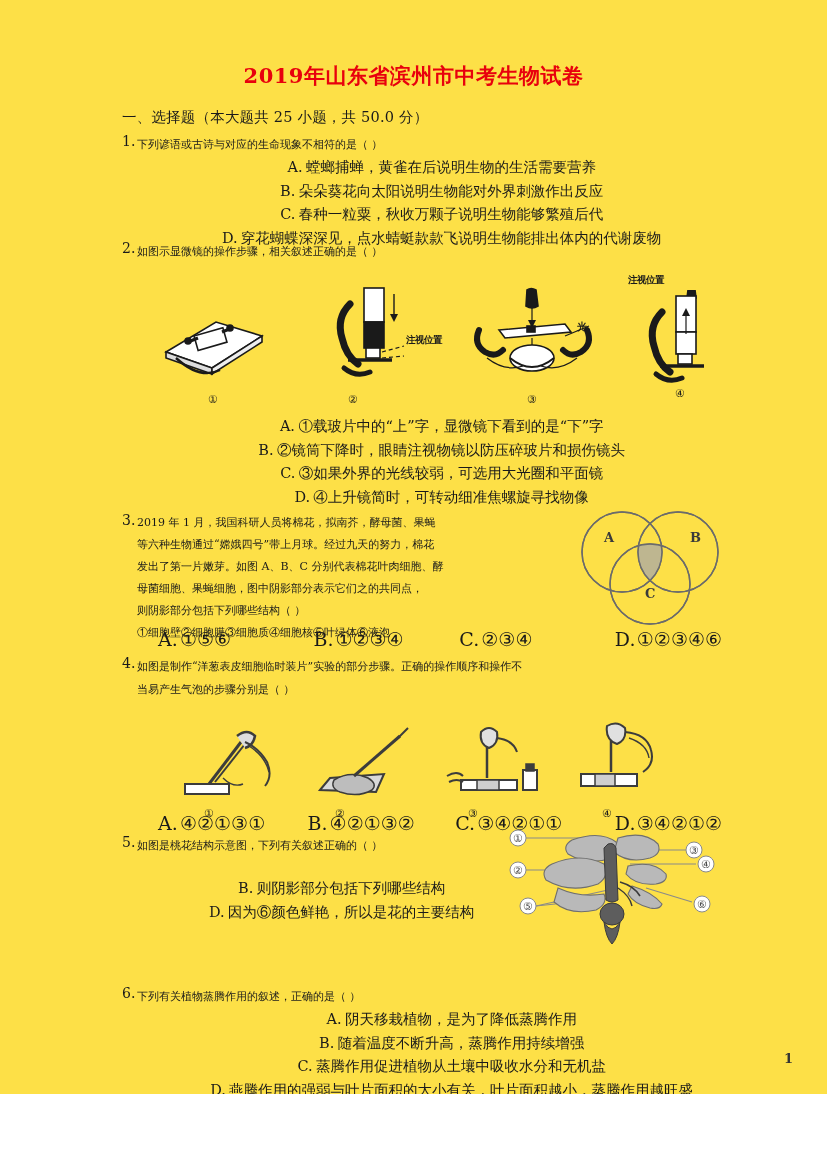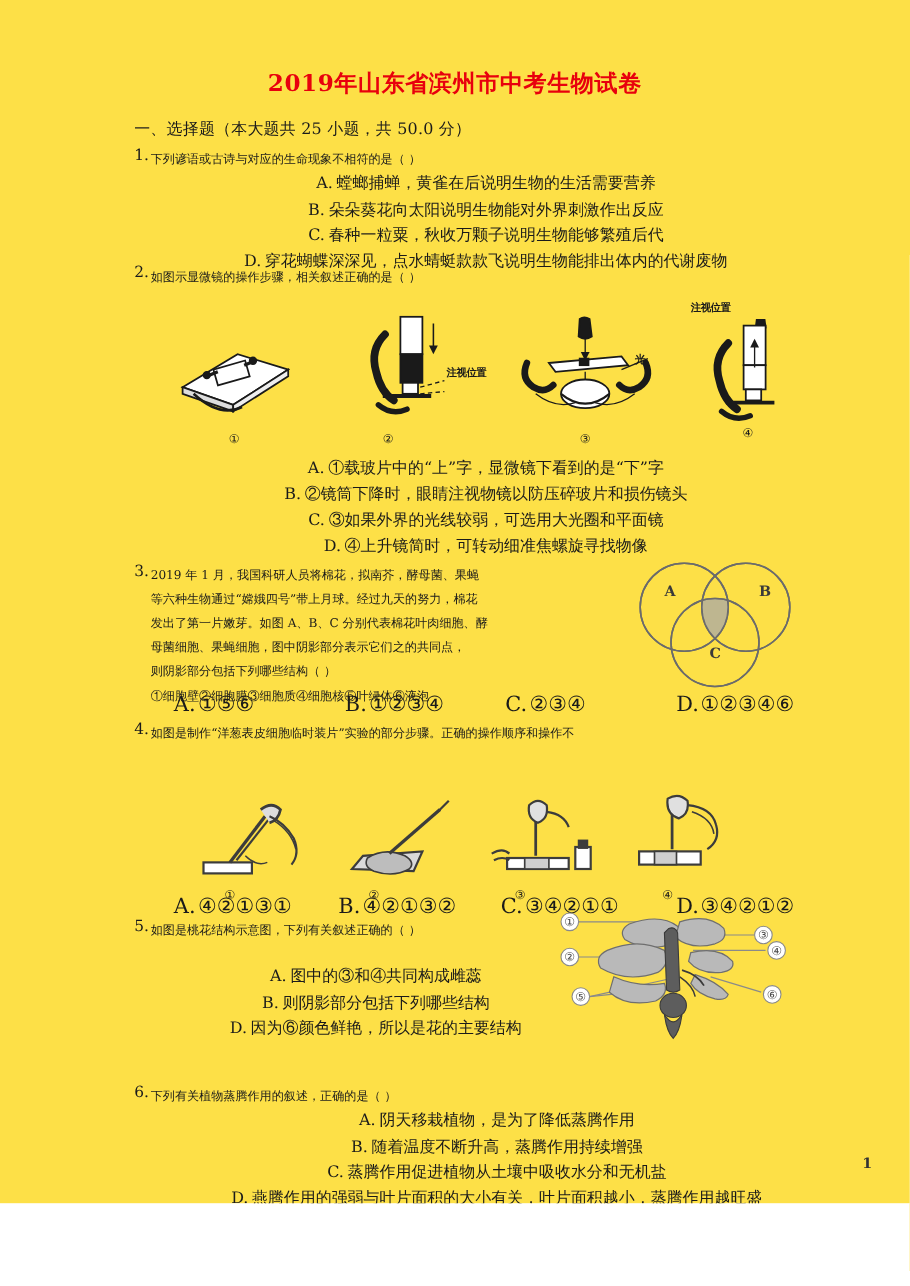--- a/index.html
+++ b/index.html
@@ -263,20 +263,21 @@
       <div class="cell" style="width:150px;"><span class="lab">B.</span><span>①②③④</span></div>
       <div class="cell" style="width:160px;"><span class="lab">C.</span><span>②③④</span></div>
       <div class="cell"><span class="lab">D.</span><span>①②③④⑥</span></div>
     </div>
   </div>
 
   <div class="q" style="top:655px; width:620px;">
     <div class="qnum">4.</div>
     <div class="qbody">
       <div>如图是制作“洋葱表皮细胞临时装片”实验的部分步骤。正确的操作顺序和操作不</div>
+      <div>当易产生气泡的步骤分别是（        ）</div>
     </div>
   </div>
 
   <div class="fig" style="left:165px; top:722px; width:540px; height:100px;">
 
     <div style="position:absolute; left:14px; top:0; width:120px;">
       <svg width="120" height="80" viewBox="0 0 120 80">
         <g stroke="#3c3c3c" fill="none" stroke-width="1.5">
           <rect x="6" y="62" width="44" height="10" fill="#fff" stroke-width="2"></rect>
           <path d="M30 62 L62 20" stroke-width="3"></path>
@@ -389,21 +390,20 @@
         <circle cx="206" cy="38" r="8" fill="#fff" stroke="#8a8a8a" stroke-width="1"></circle>
         <text x="206" y="42" text-anchor="middle">④</text>
         <circle cx="202" cy="78" r="8" fill="#fff" stroke="#8a8a8a" stroke-width="1"></circle>
         <text x="202" y="82" text-anchor="middle">⑥</text>
       </g>
     </svg>
   </div>
 
   <div class="q" style="top:877px; width:400px;">
     <div class="opts">
-      <div class="opt"><span class="lab">A.</span><span>图中的③和④共同构成雌蕊</span></div>
       <div class="opt"><span class="lab">B.</span><span>则阴影部分包括下列哪些结构</span></div>
       <div class="opt"><span class="lab">D.</span><span>因为⑥颜色鲜艳，所以是花的主要结构</span></div>
     </div>
   </div>
 
   <div class="q" style="top:985px; width:620px;">
     <div class="qnum">6.</div>
     <div class="qbody">下列有关植物蒸腾作用的叙述，正确的是（        ）</div>
     <div class="opts">
       <div class="opt"><span class="lab">A.</span><span>阴天移栽植物，是为了降低蒸腾作用</span></div>

